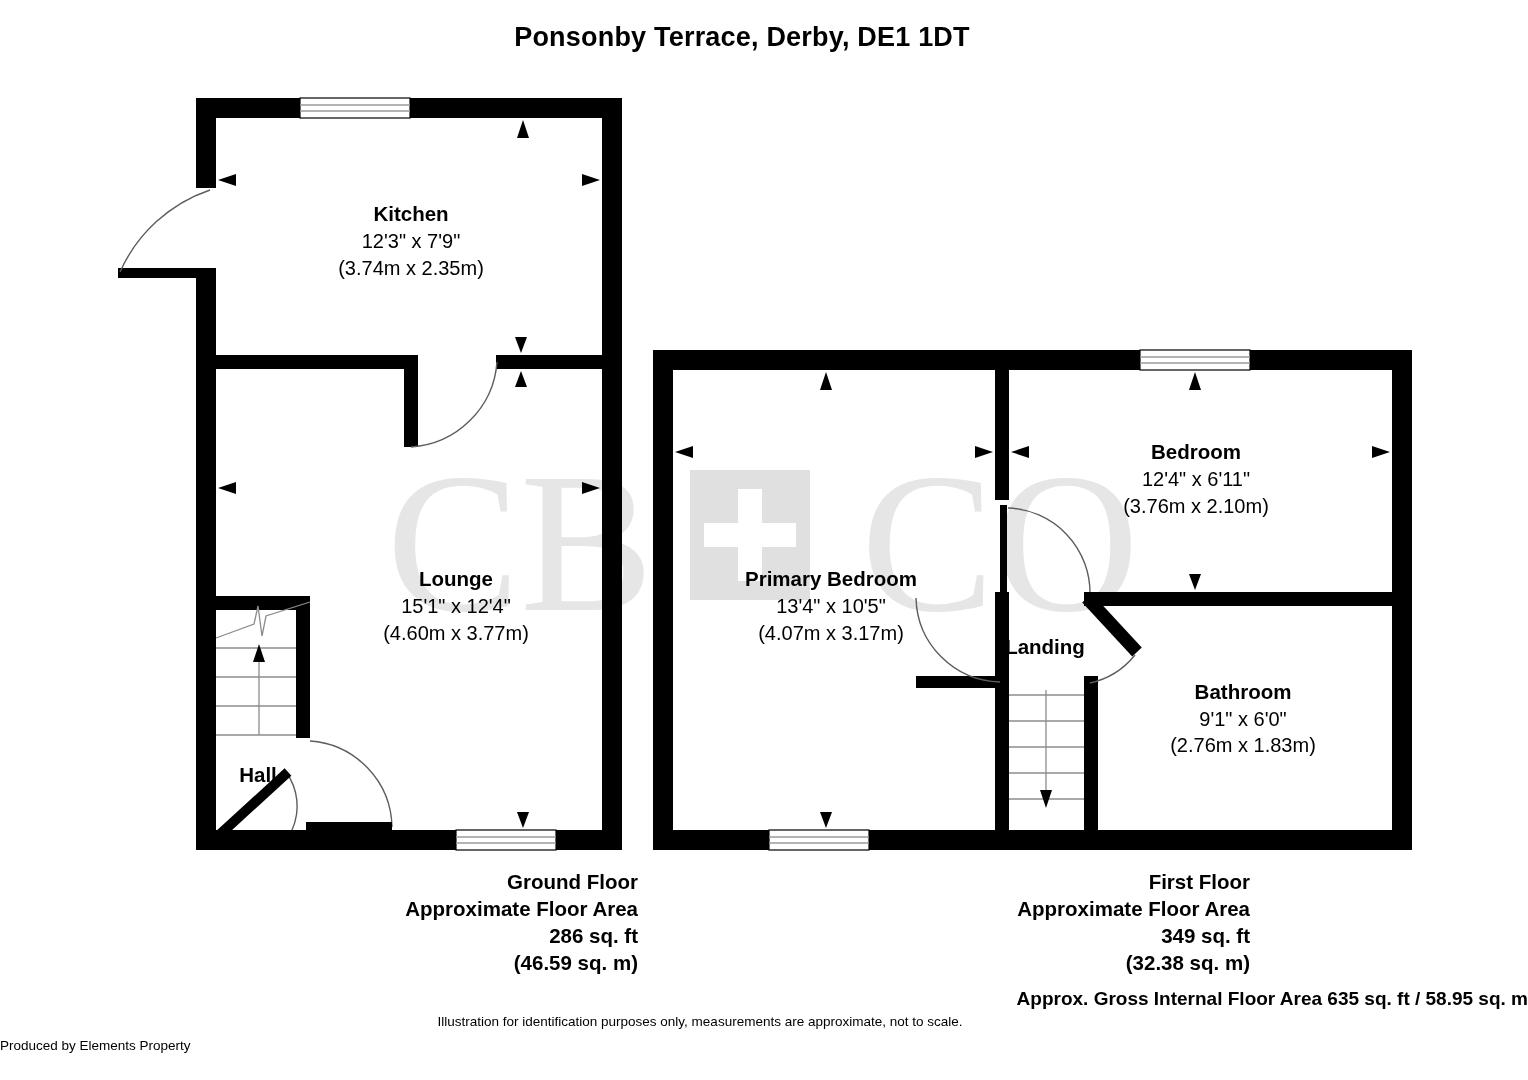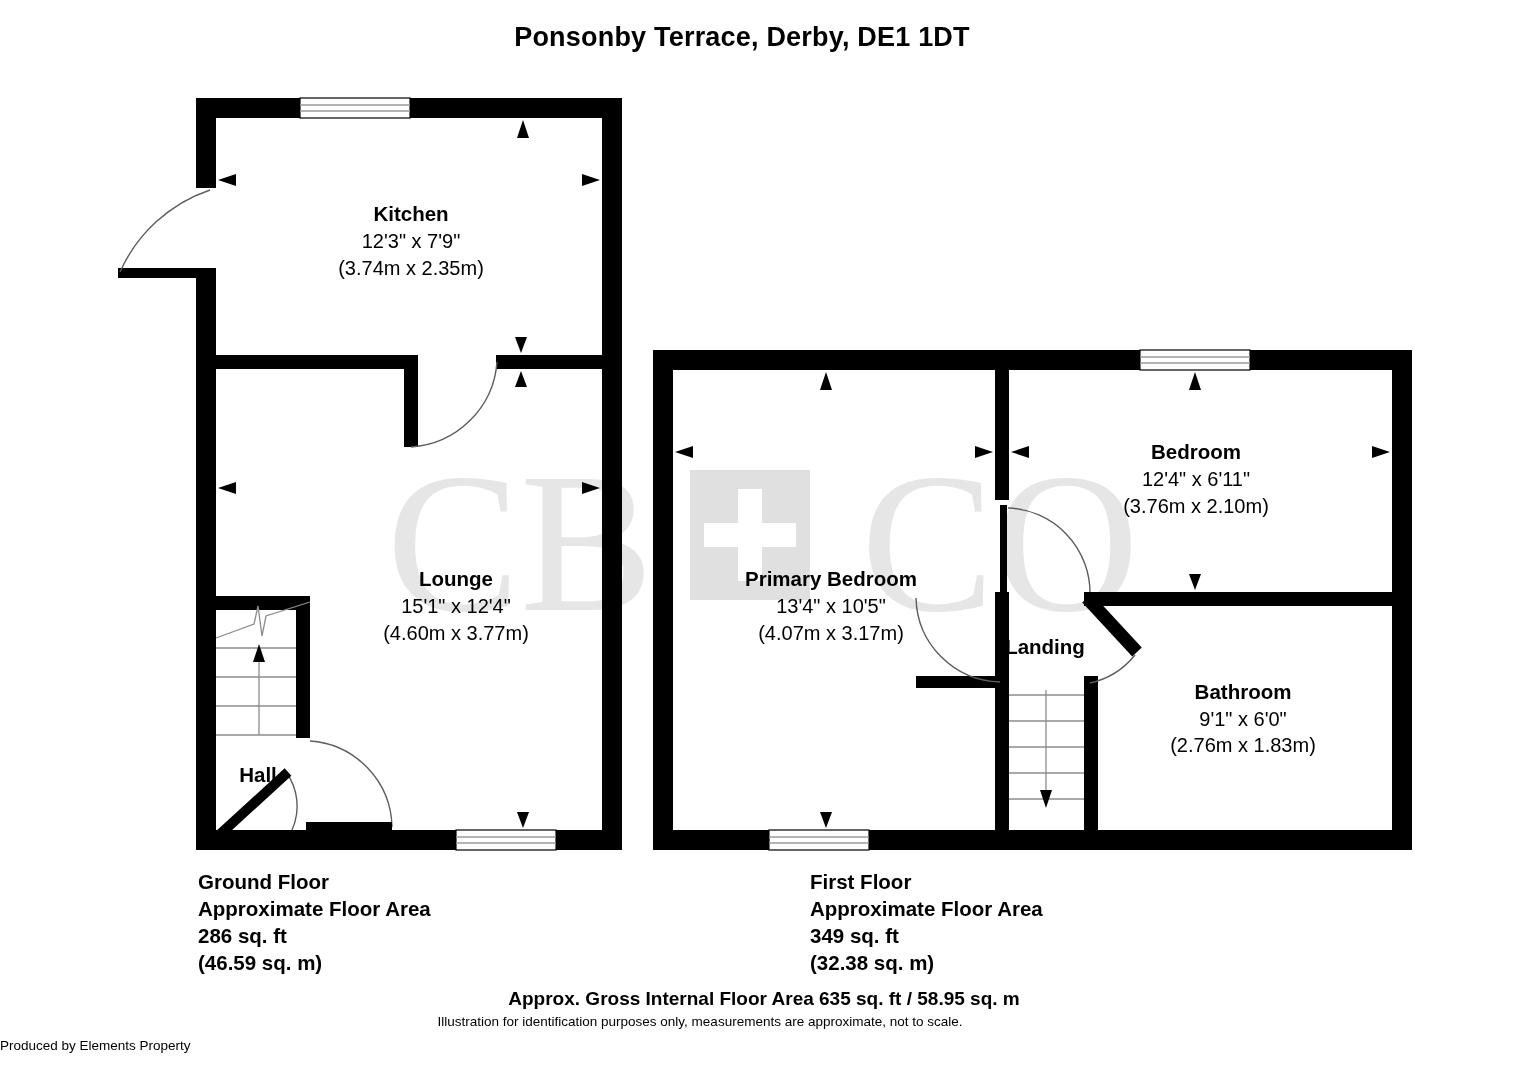--- a/index.html
+++ b/index.html
@@ -54,31 +54,31 @@
   .wm-text {
     font-family: "Liberation Serif", serif;
     font-size: 200px;
     fill: #e6e6e6;
     text-anchor: middle;
   }
   .wm-box { fill: #e0e0e0; }
   .wm-plus { fill: #ffffff; }
   .foot-block {
     position: absolute;
-    text-align: left;
+    text-align: right;
     font-size: 20.5px;
     font-weight: bold;
     line-height: 27px;
   }
   #ground-floor-caption { top: 868px; left: 198px; width: 440px; }
   #first-floor-caption  { top: 868px; left: 810px; width: 440px; }
   #gross-area-line {
     position: absolute;
     top: 988px; left: 0; width: 1528px;
-    text-align: center;
+    text-align: right;
     font-size: 19px;
     font-weight: bold;
   }
   #disclaimer-line {
     position: absolute;
     top: 1014px; left: 0; width: 1400px;
     text-align: center;
     font-size: 13.5px;
     font-weight: normal;
   }

